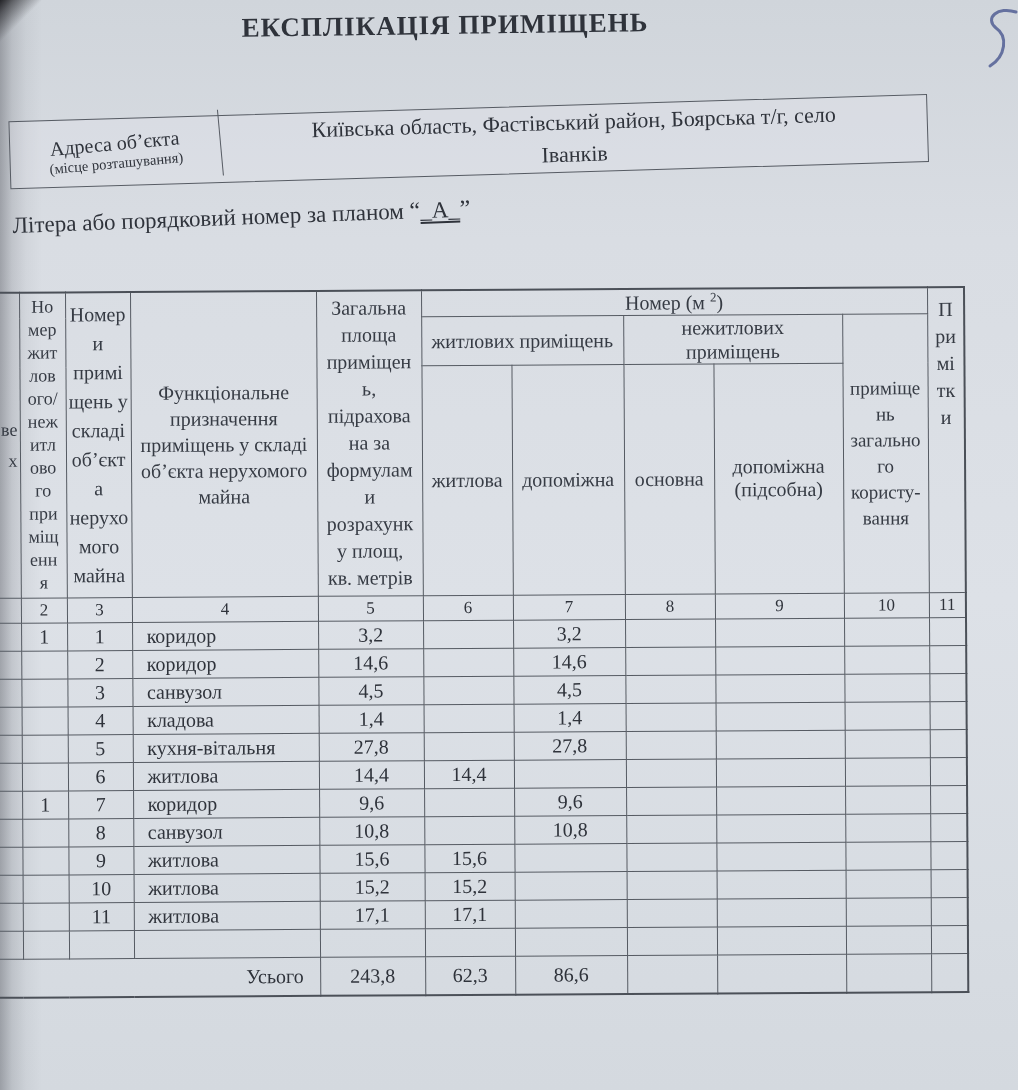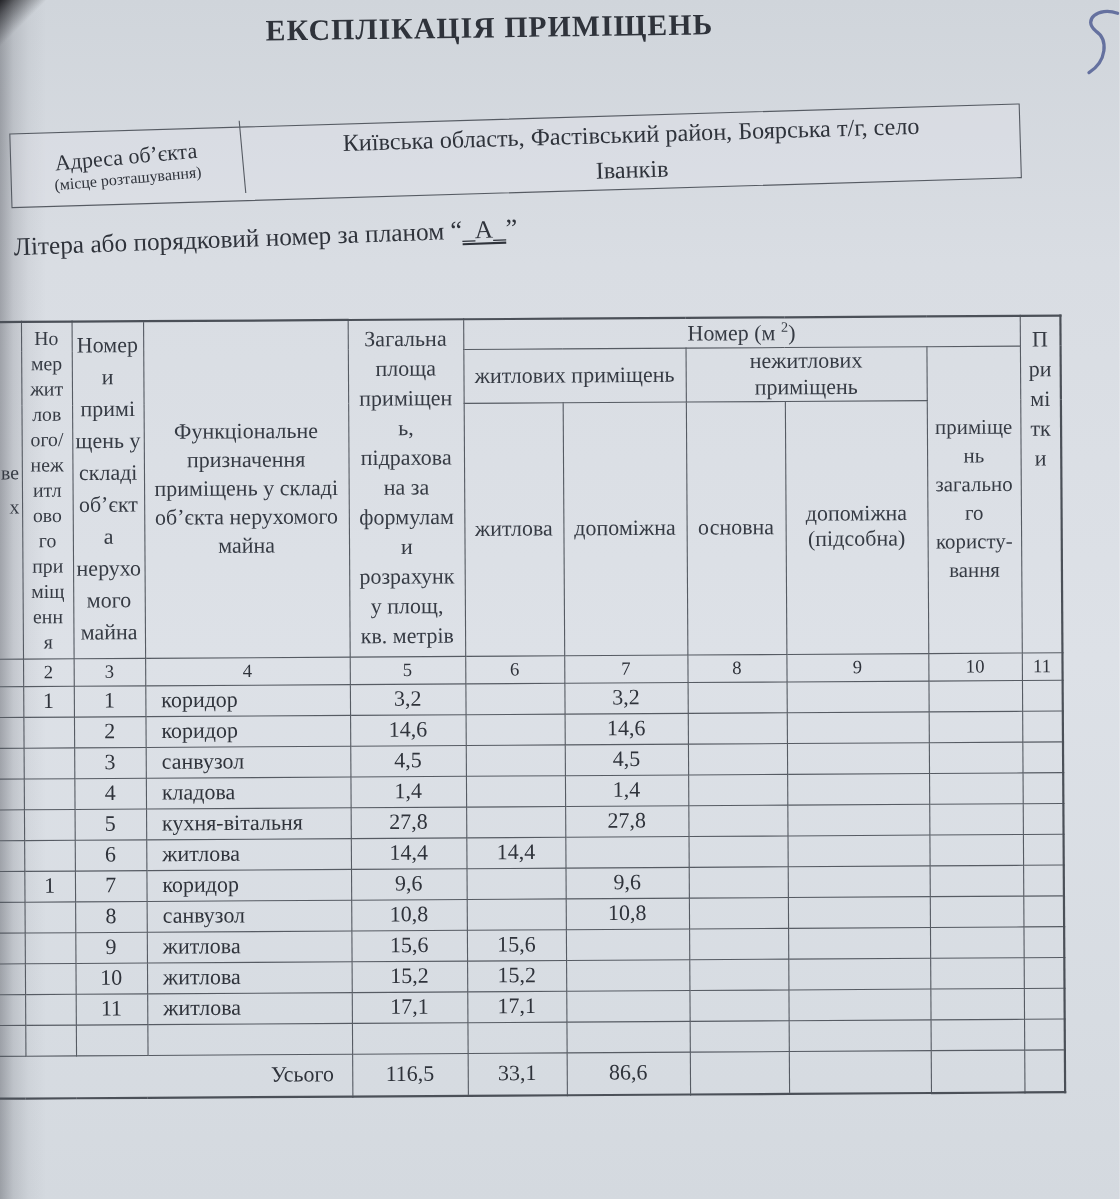--- a/index.html
+++ b/index.html
@@ -340,22 +340,22 @@
           <td></td>
           <td></td>
           <td></td>
           <td></td>
           <td></td>
         </tr>
       </tbody>
   <tbody>
     <tr class="total-row">
       <td colspan="4" class="total-label no-borders">Усього</td>
-      <td>116,5</td>
-      <td>33,1</td>
+      <td>243,8</td>
+      <td>62,3</td>
       <td>86,6</td>
       <td></td>
       <td></td>
       <td></td>
       <td></td>
     </tr>
   </tbody>
 </table>
 </div>
 

